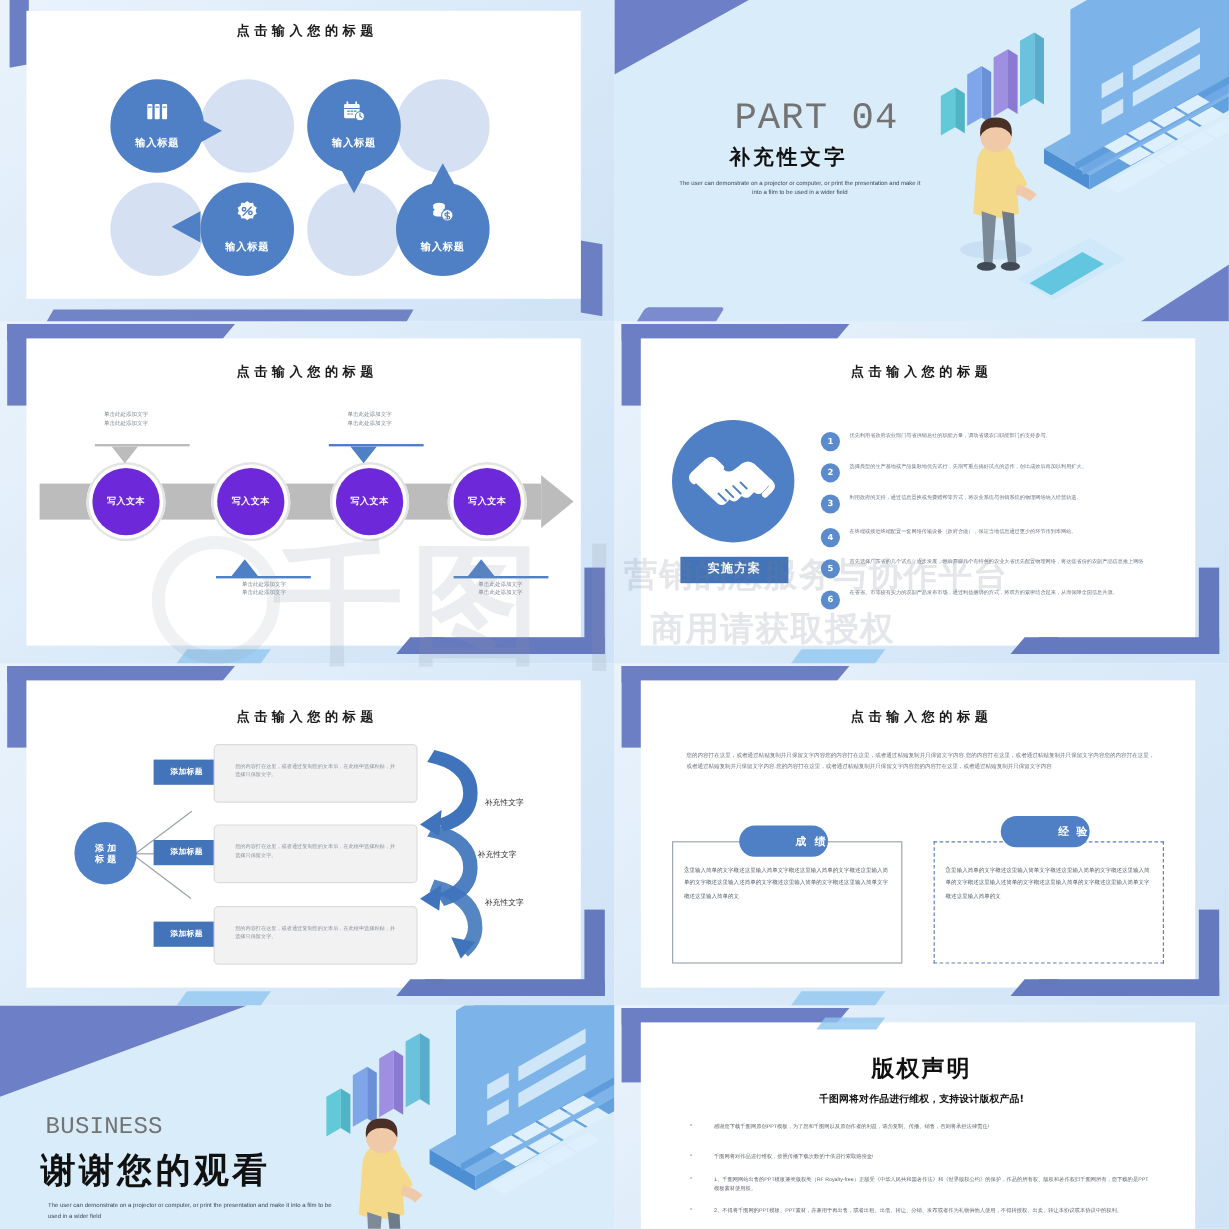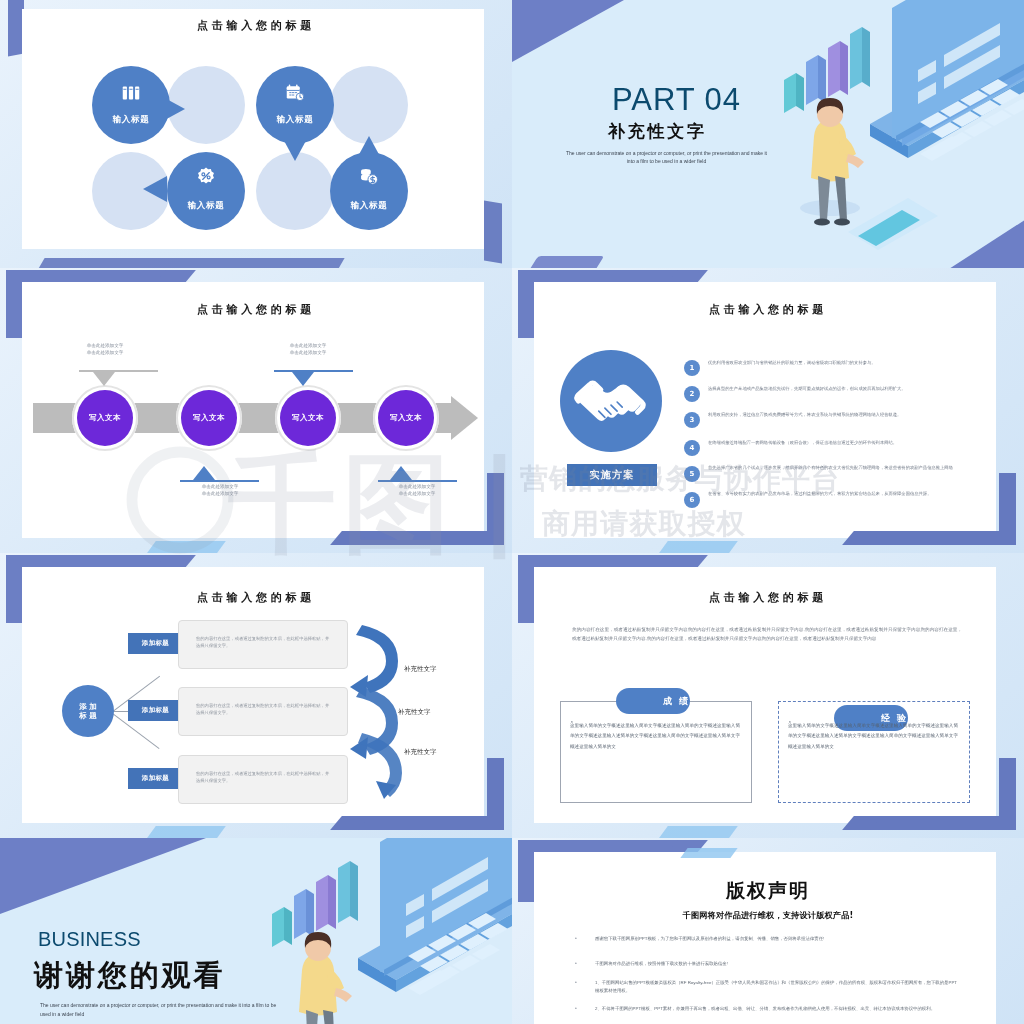--- a/index.html
+++ b/index.html
@@ -34,21 +34,21 @@
   .bub{position:absolute;border-radius:50%;background:#4f80c6;color:#fff;}
   .bub .lbl{position:absolute;left:0;right:0;text-align:center;font-size:8.5px;font-weight:bold;letter-spacing:.08em;
     font-family:"DejaVu Sans","Liberation Sans",sans-serif;}
   .bub .ico{position:absolute;left:0;right:0;text-align:center;}
   .tail{position:absolute;width:0;height:0;}
 
   
   .hero{position:absolute;inset:0;background:#d9ecfa;}
   .hero-corner{position:absolute;left:0;top:0;width:0;height:0;border-left:112px solid #6d7fc6;border-bottom:62px solid transparent;}
   .hero-corner2{position:absolute;right:-10px;bottom:-30px;width:0;height:0;border-right:130px solid #6d7fc6;border-top:84px solid transparent;}
-  .hero-kicker{position:absolute;font-weight:300;color:#0c4a6e;font-family:Liberation Sans, sans-serif;}
+  .hero-kicker{position:absolute;font-weight:300;color:#737373;font-family:Liberation Mono, monospace;}
   .hero-sub{position:absolute;font-weight:bold;color:#111;letter-spacing:.16em;font-family:"DejaVu Sans","Liberation Sans",sans-serif;}
   .hero-desc{position:absolute;color:#3d4652;line-height:1.55;}
 
   
   .tl-bar{position:absolute;background:#bcbcbc;}
   .tl-head{position:absolute;width:0;height:0;border-left:28px solid #bcbcbc;border-top:22px solid transparent;border-bottom:22px solid transparent;}
   .node-ring{position:absolute;border-radius:50%;background:#fff;box-shadow:0 0 0 2px #e4e4e4 inset;}
   .node{position:absolute;border-radius:50%;background:#6d28d9;color:#fff;display:flex;align-items:center;justify-content:center;
     font-size:7.5px;font-weight:bold;letter-spacing:.06em;font-family:"DejaVu Sans","Liberation Sans",sans-serif;}
   .cap{position:absolute;text-align:center;color:#7e8794;font-size:4.6px;line-height:1.5;}
@@ -452,21 +452,21 @@
       <div class="para" style="left:60px;top:73px;width:390px;">您的内容打在这里，或者通过粘贴复制并只保留文字内容您的内容打在这里，或者通过粘贴复制并只保留文字内容.您的内容打在这里，或者通过粘贴复制并只保留文字内容您的内容打在这里，或者通过粘贴复制并只保留文字内容.您的内容打在这里，或者通过粘贴复制并只保留文字内容您的内容打在这里，或者通过粘贴复制并只保留文字内容</div>
 
       <div class="colbox solid" style="left:48px;top:148px;width:190px;height:100px;"></div>
       <div class="pill" style="left:104px;top:135px;width:74px;height:26px;font-size:9px;">
         <span>成 绩</span>
       </div>
       <div class="ctxt" style="position:absolute;left:58px;top:168px;width:170px;color:#55606e;font-size:4.6px;line-height:2.25;">这里输入简单的文字概述这里输入简单文字概述这里输入简单的文字概述这里输入简单的文字概述这里输入述简单的文字概述这里输入简单的文字概述这里输入简单文字概述这里输入简单的文</div>
       <div style="position:absolute;left:59px;top:168px;color:#55606e;font-size:4.6px;">*</div>
 
       <div class="colbox dashed" style="left:266px;top:148px;width:190px;height:100px;"></div>
-      <div class="pill" style="left:322px;top:152px;width:74px;height:26px;font-size:9px;">
+      <div class="pill" style="left:322px;top:127px;width:74px;height:26px;font-size:9px;font-family:Liberation Serif, serif;">
         <span>经 验</span>
       </div>
       <div class="ctxt" style="position:absolute;left:276px;top:168px;width:170px;color:#55606e;font-size:4.6px;line-height:2.25;">这里输入简单的文字概述这里输入简单文字概述这里输入简单的文字概述这里输入简单的文字概述这里输入述简单的文字概述这里输入简单的文字概述这里输入简单文字概述这里输入简单的文</div>
       <div style="position:absolute;left:277px;top:168px;color:#55606e;font-size:4.6px;">*</div>
     </div>
   </div>
 
   <div class="slide">
     <div class="slide-inner">
       <div class="hero"></div>

